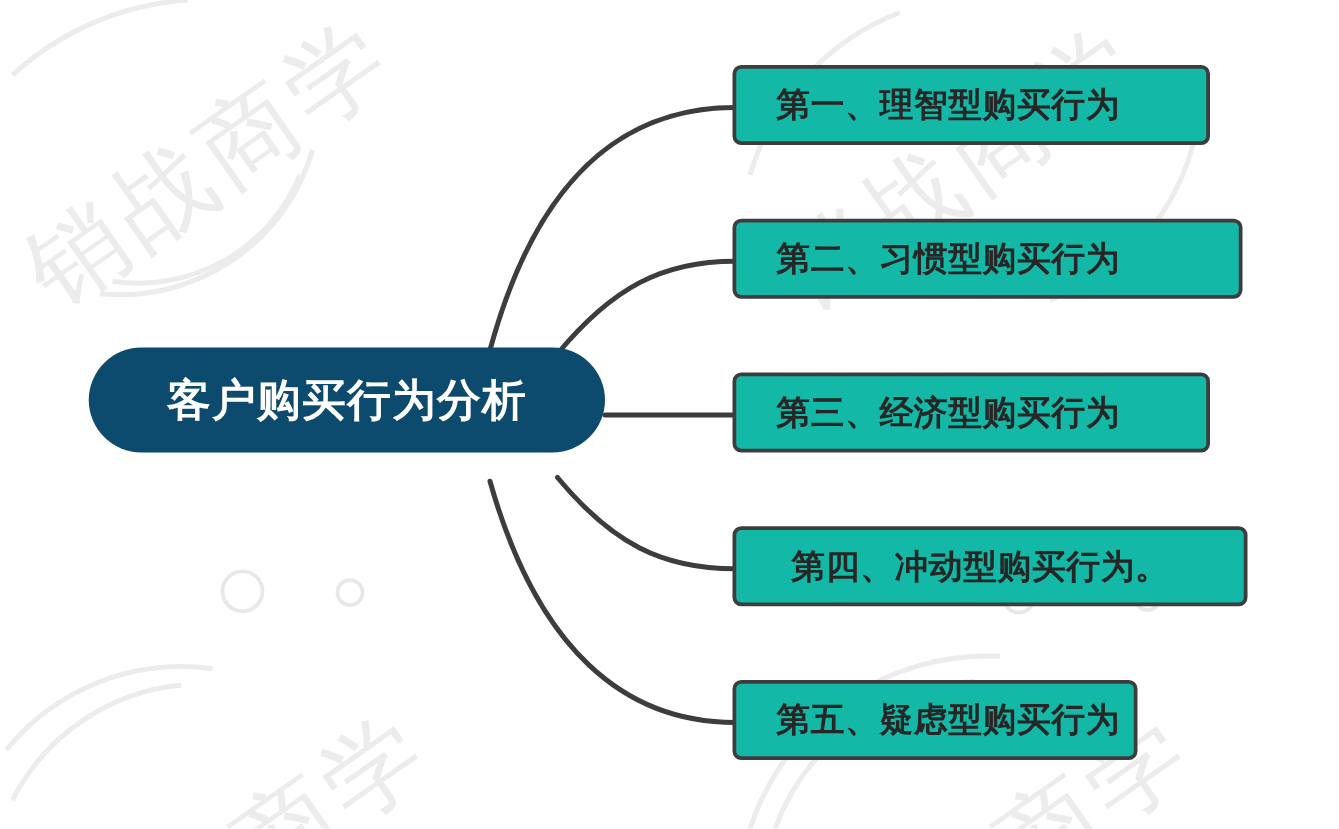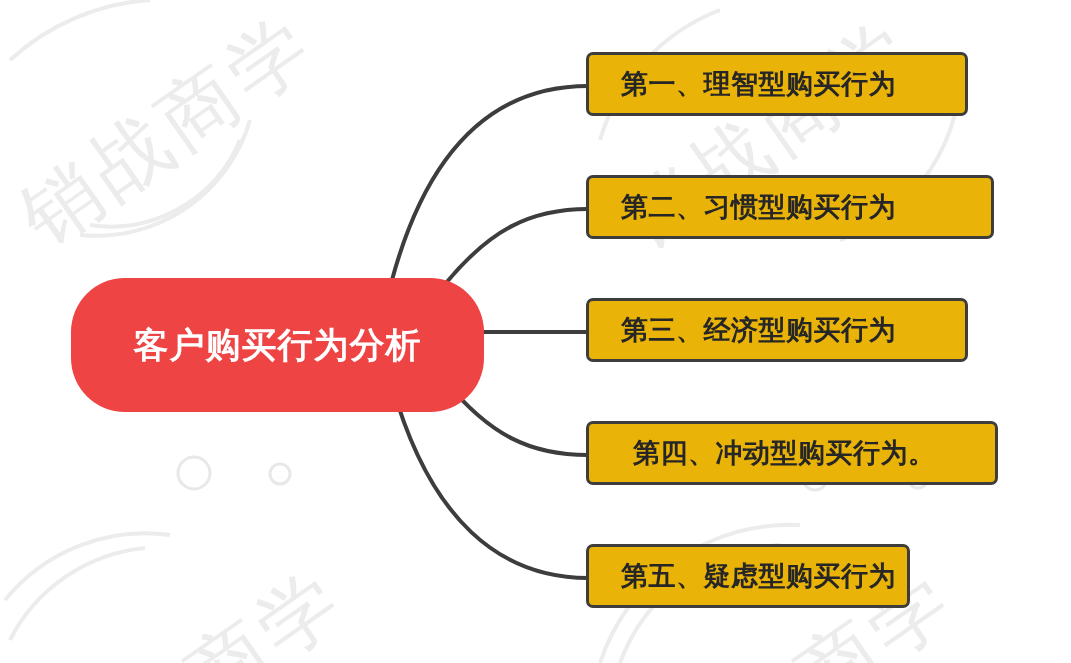--- a/index.html
+++ b/index.html
@@ -2,25 +2,25 @@
 <html><head>
   <meta charset="utf-8">
   <style>
     html, body { margin:0; padding:0; }
     body { width:1071px; height:663px; background:#ffffff; position:relative; overflow:hidden;
            font-family:"DejaVu Sans", "Liberation Sans", sans-serif; }
     .watermark { position:absolute; left:0; top:0; width:1071px; height:663px; pointer-events:none; }
     .wm-text { position:absolute; color:#ececec; font-size:78px; font-weight:normal; white-space:nowrap;
                transform-origin:left top; letter-spacing:6px; }
     svg.connectors { position:absolute; left:0; top:0; width:1071px; height:663px; }
-    .root { position:absolute; left:71px; top:278px; width:413px; height:134px; border-radius:54px;
-            background:#ef4444; color:#ffffff; display:flex; align-items:center; justify-content:center;
+    .root { position:absolute; left:71px; top:278px; width:413px; height:84px; border-radius:54px;
+            background:#0c4a6e; color:#ffffff; display:flex; align-items:center; justify-content:center;
             font-size:35px; font-weight:bold; letter-spacing:1px; }
     .child { position:absolute; left:586px; height:64px; box-sizing:border-box; border:3px solid #3d3d3d;
-             border-radius:7px; background:#eab308; display:flex; align-items:center;
+             border-radius:7px; background:#14b8a6; display:flex; align-items:center;
              padding-left:32px; font-size:27px; font-weight:bold; color:#262626; letter-spacing:0.5px; }
   </style>
 </head>
 <body>
 
 <div class="watermark">
   <svg width="1071" height="663" style="position:absolute;left:0;top:0">
     <g fill="none" stroke="#ececec" stroke-width="4">
       <path d="M10 60 A 230 230 0 0 1 150 0"></path>
       <path d="M250 120 A 160 160 0 0 1 80 235"></path>

